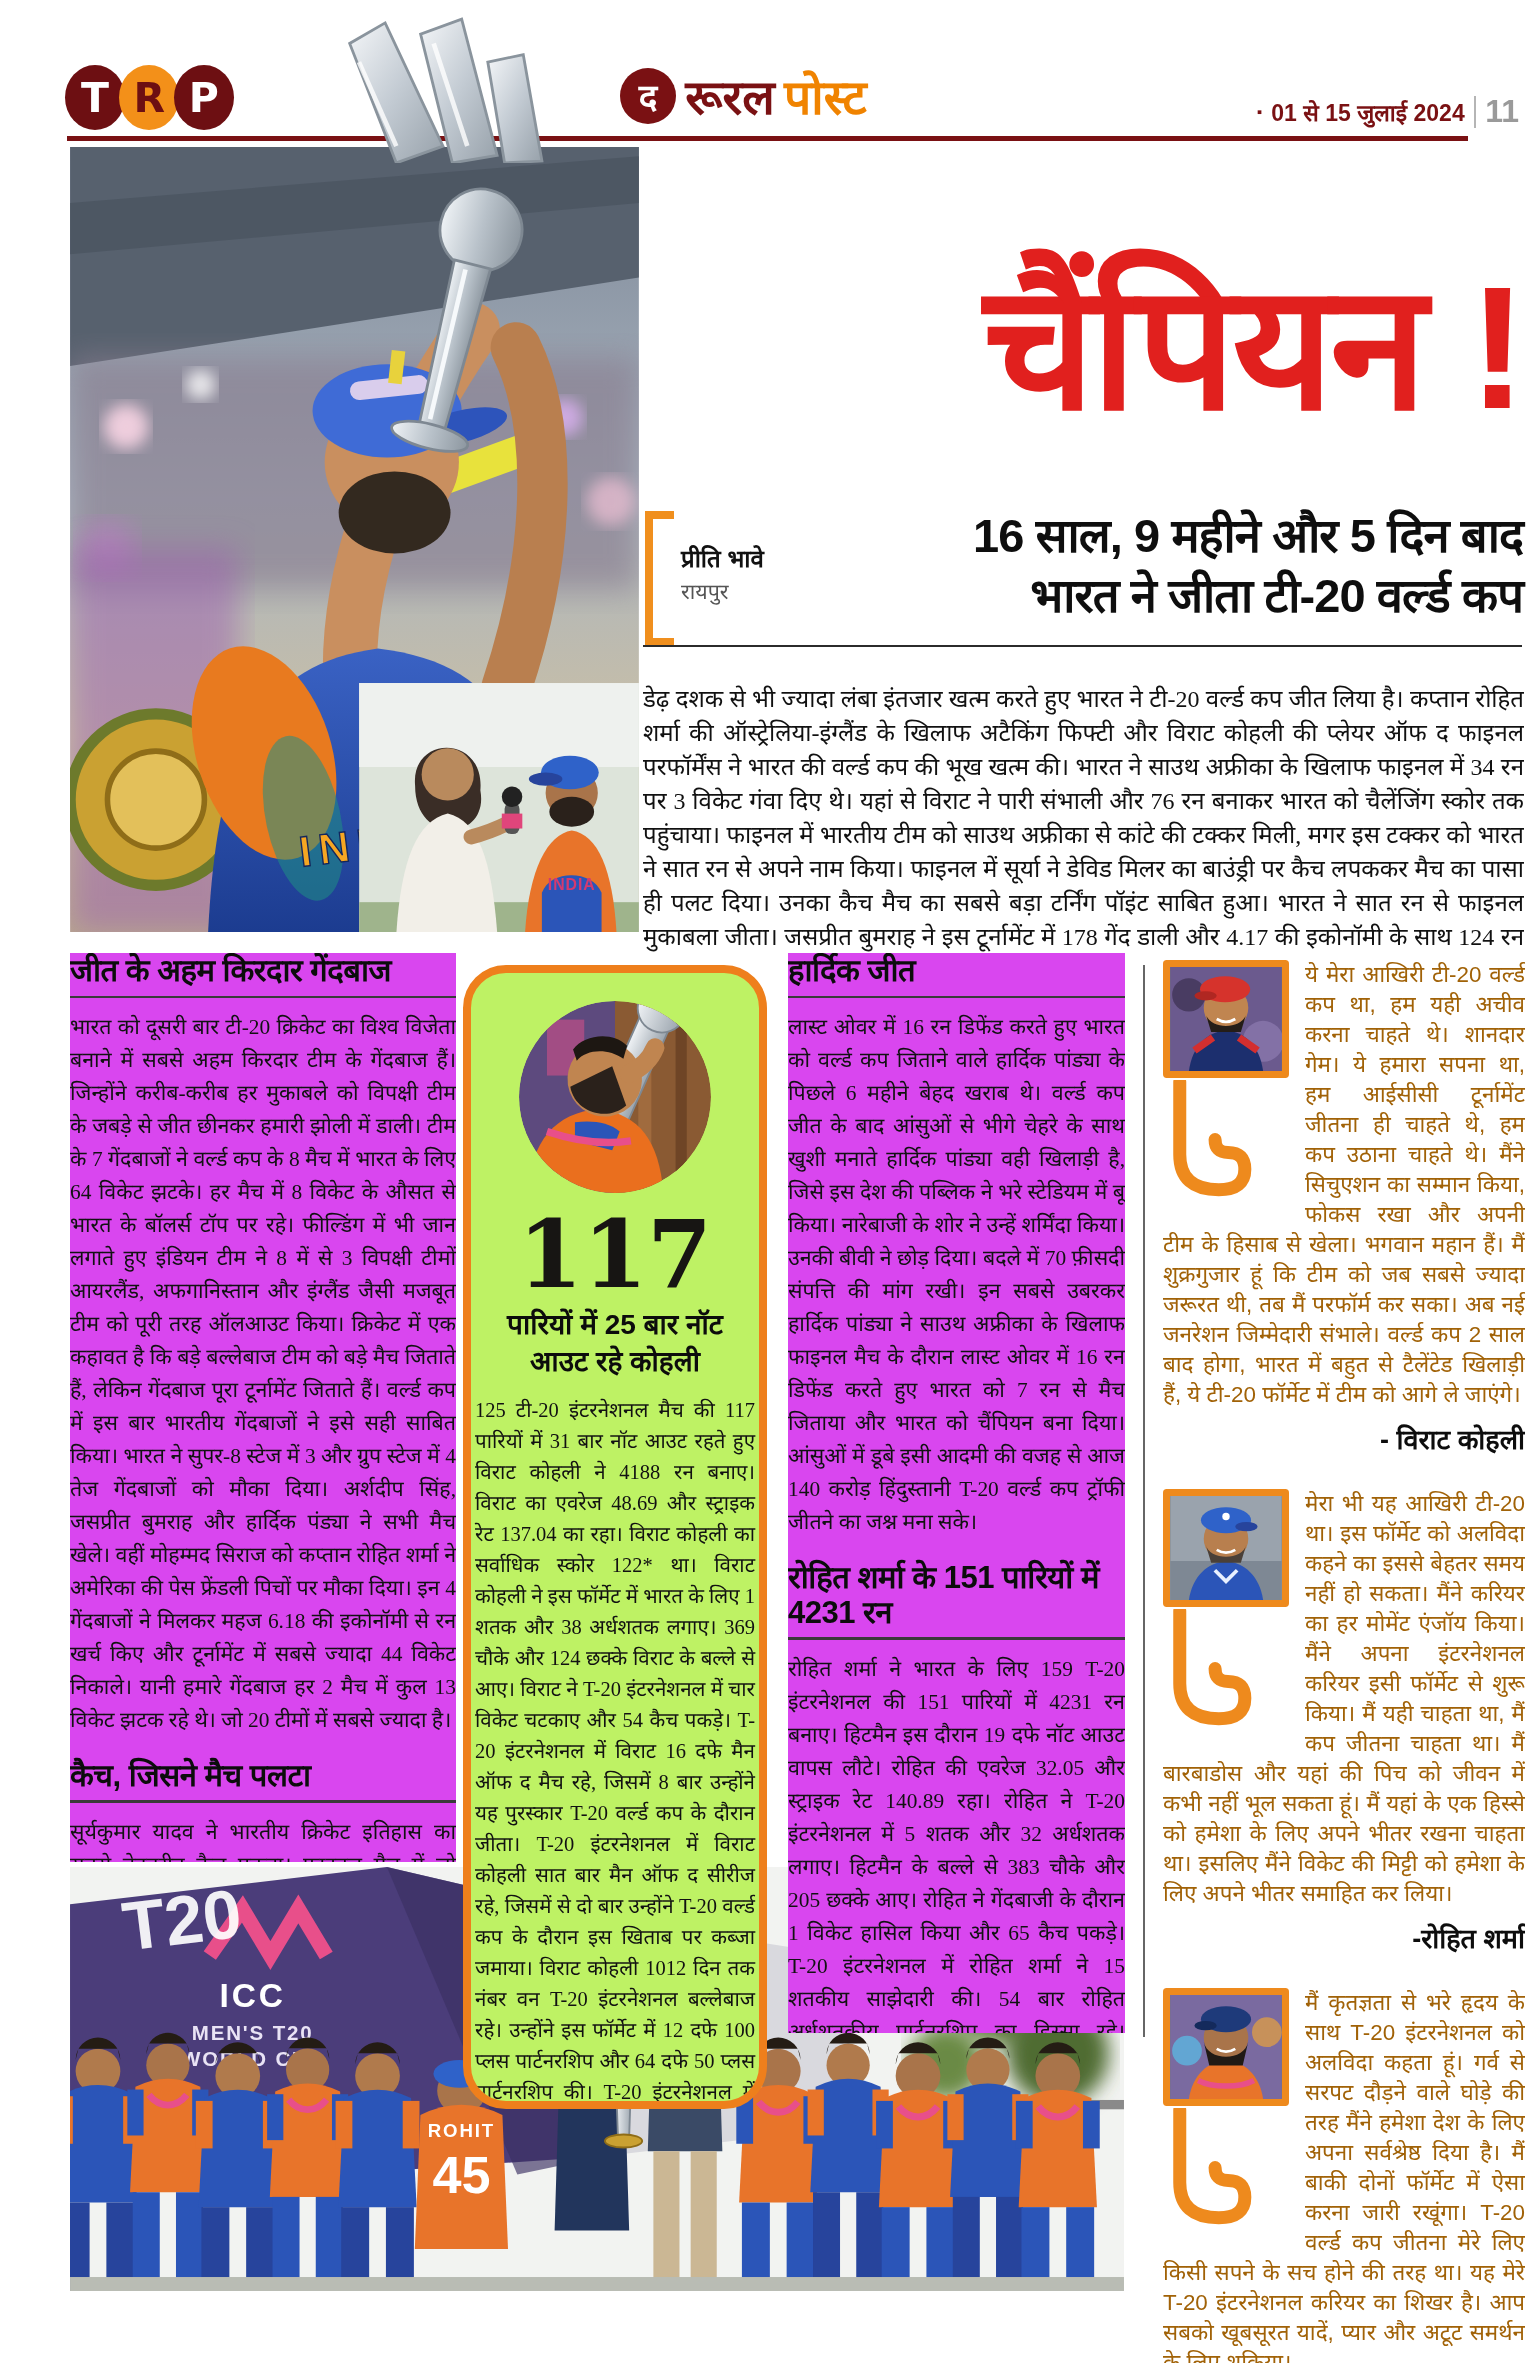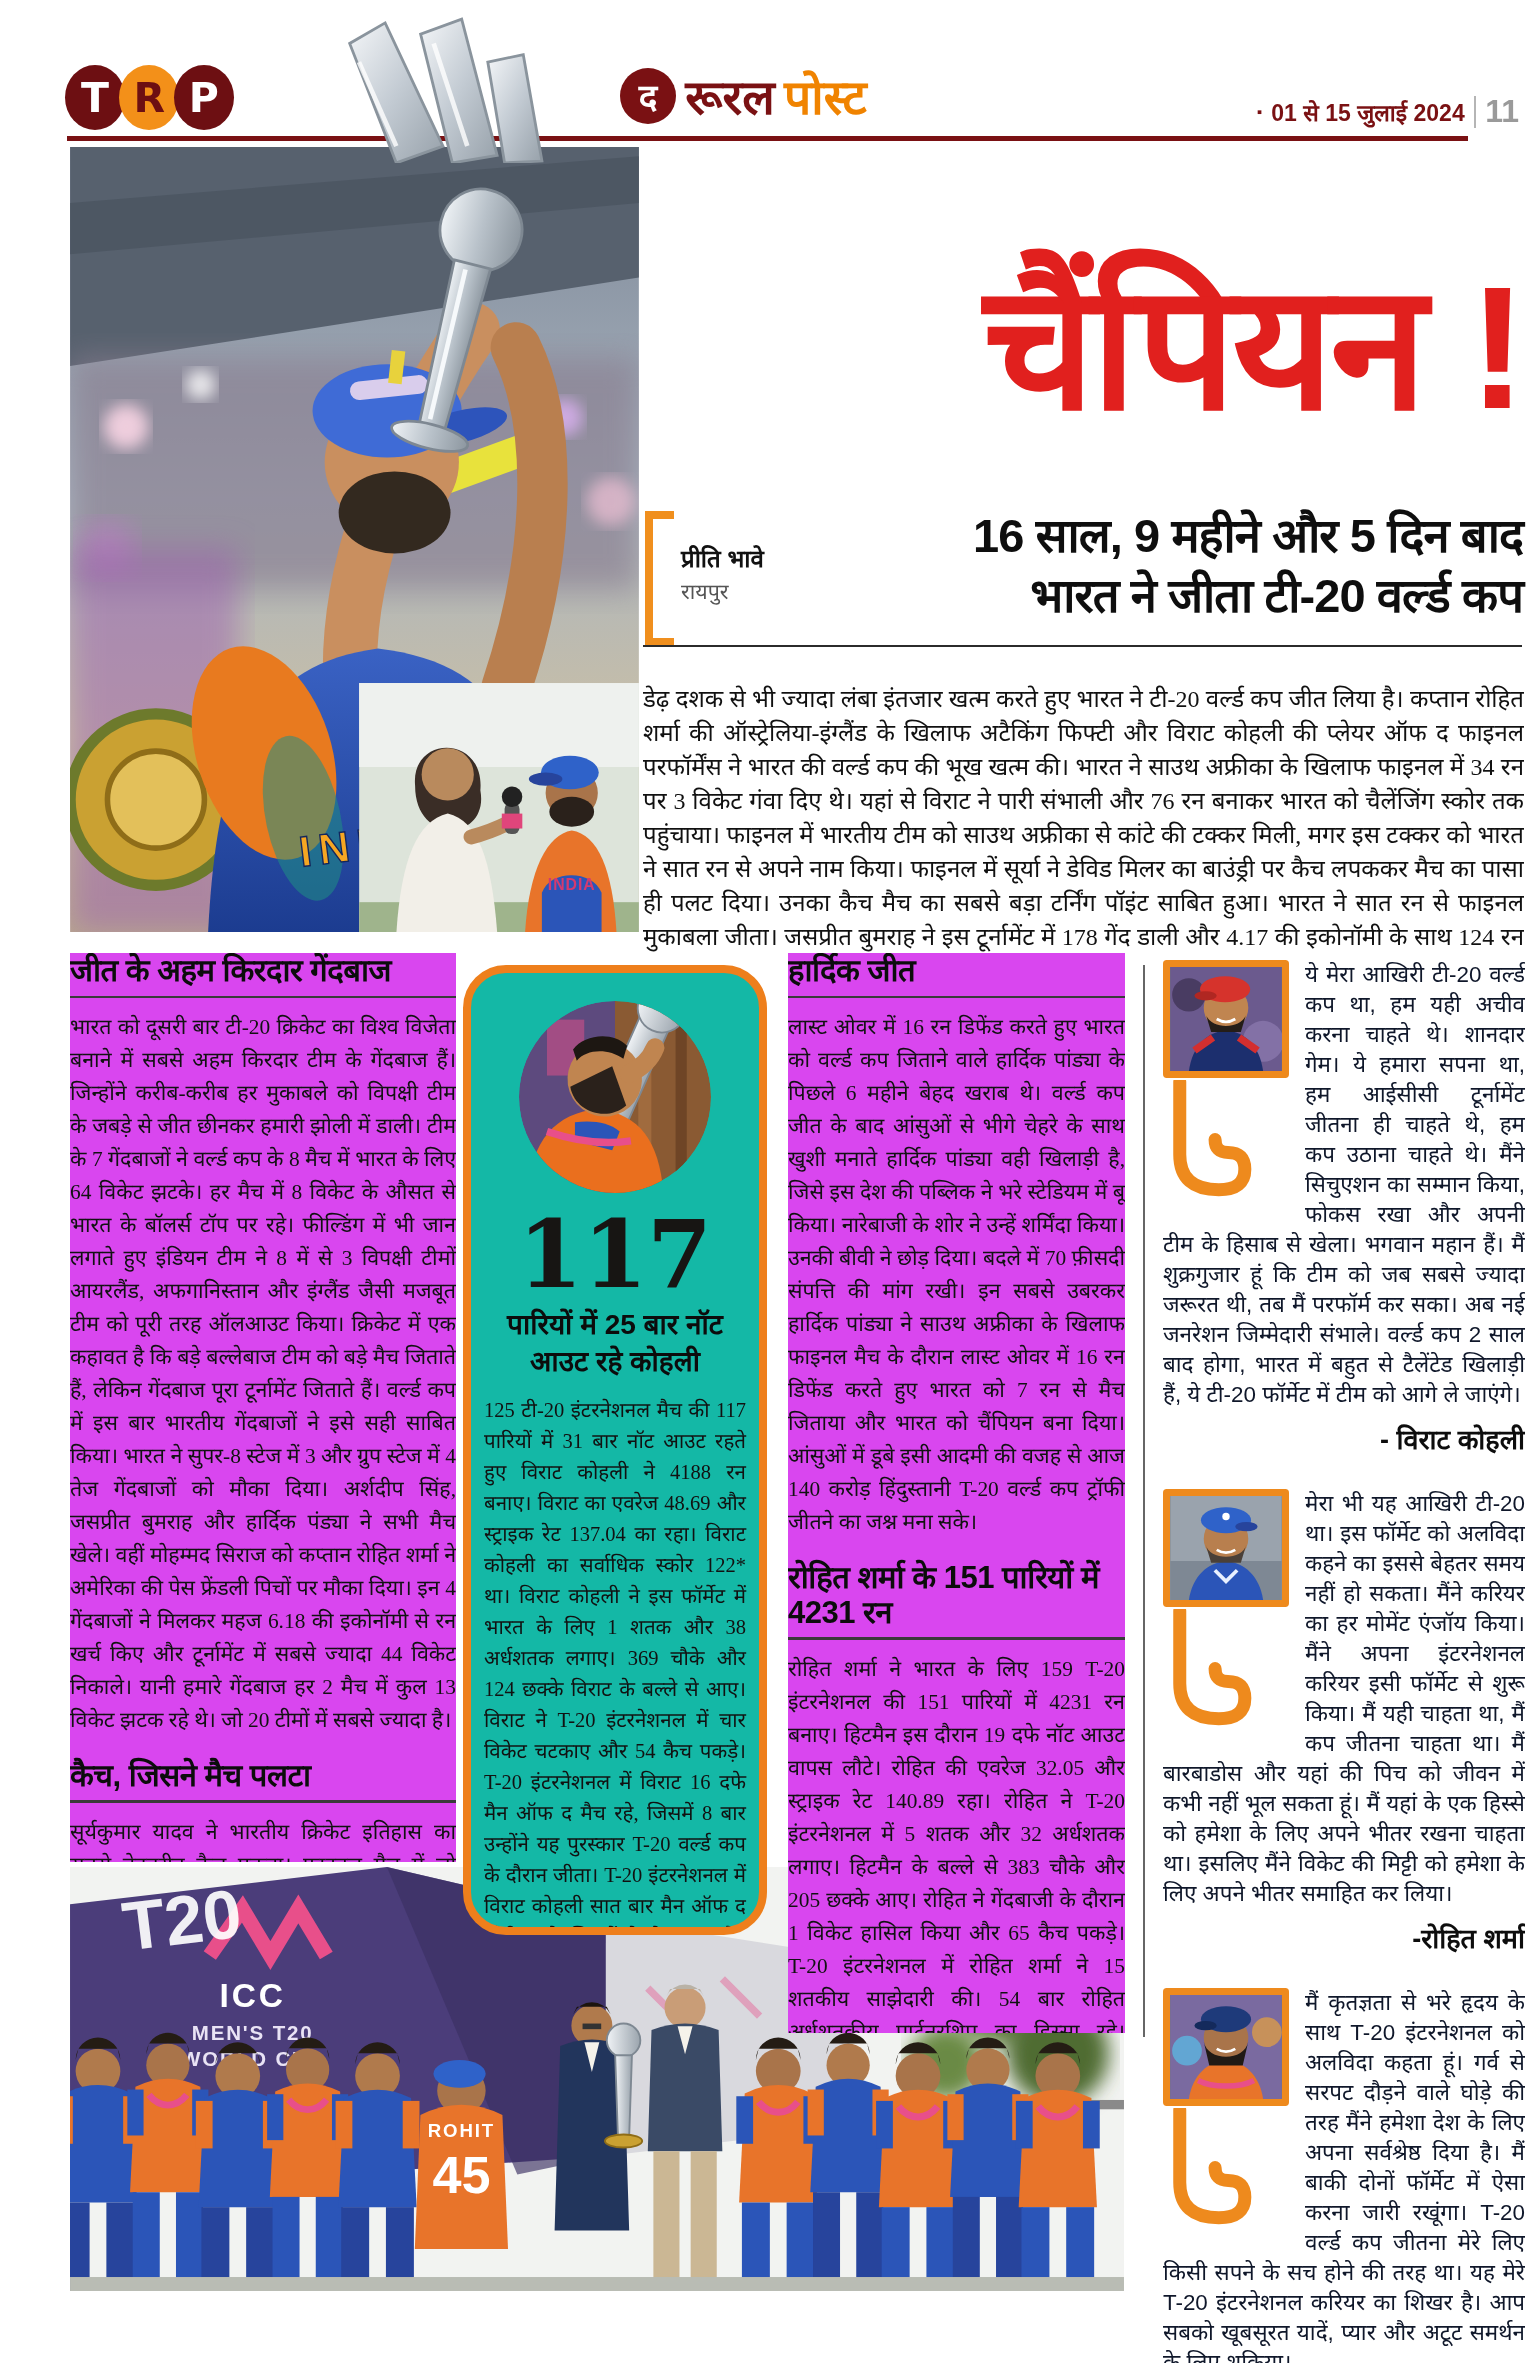--- a/index.html
+++ b/index.html
@@ -43,41 +43,41 @@
   
   .news-col{position:absolute;overflow:hidden;background:#d946ef;}
   #col1{left:70px;top:953px;width:386px;height:909px;}
   #col3{left:788px;top:953px;width:337px;height:1080px;z-index:3;}
   .col-h{font-size:31px;font-weight:900;color:#0c0c0c;letter-spacing:-0.5px;line-height:35px;margin:0 0 7.5px 0;}
   .col-rule{height:2.8px;background:#3a3a3a;margin:0 0 13px 0;}
   .col-body{font-family:"Liberation Serif","DejaVu Serif",serif;font-size:21.4px;line-height:33px;
       text-align:justify;color:#111;margin:0;}
   .col-gap{height:20.5px;}
   
-  #statbox{position:absolute;left:463px;top:965px;width:304px;height:970px;box-sizing:border-box;
-      border:8.4px solid #ee7f1c;border-radius:43px;background:#14b8a6;z-index:4;
-      padding:28px 13px;text-align:center;overflow:hidden;}
+  #statbox{position:absolute;left:463px;top:965px;width:304px;height:1144px;box-sizing:border-box;
+      border:8.4px solid #ee7f1c;border-radius:43px;background:#bef264;z-index:4;
+      padding:28px 4px;text-align:center;overflow:hidden;}
   #statbox .circle-photo{width:192px;height:192px;border-radius:50%;overflow:hidden;margin:0 auto;}
   #statbox .big-num{font-family:"DejaVu Serif",serif;font-size:93px;font-weight:700;color:#171513;
       line-height:1.05;margin-top:13px;}
   #statbox .caption{font-size:28px;font-weight:900;line-height:37px;color:#0c0c0c;margin-top:1.9px;}
   #statbox .sb-body{font-family:"Liberation Serif","DejaVu Serif",serif;font-size:20.5px;line-height:31px;
       text-align:justify;color:#111;margin-top:15px;}
   #v-divider{position:absolute;left:1143px;top:965px;width:1.9px;height:1072px;background:#666;z-index:2;}
   
   #main-photo{position:absolute;left:70px;top:147px;width:569px;height:785px;overflow:hidden;}
   #trophy-top{position:absolute;left:331px;top:5.6px;width:224px;height:157px;z-index:6;}
   #bottom-photo{position:absolute;left:70px;top:1867px;width:1054px;height:424px;overflow:hidden;z-index:1;}
   
   #quotes-col{position:absolute;left:1163px;top:960px;width:362px;height:1403px;overflow:hidden;z-index:3;}
   .quote{margin-bottom:32px;overflow:hidden;}
   .qmedia{float:left;width:129px;margin-right:13px;}
   .qphoto{width:112px;height:104px;border:7.5px solid #ee8a1d;border-radius:3.7px;overflow:hidden;background:#777;}
   .qtail{margin-top:1.9px;}
-  .qtext{font-size:22.4px;line-height:30px;color:#0f172a;text-align:justify;margin:0;font-weight:500;}
+  .qtext{font-size:22.4px;line-height:30px;color:#a16207;text-align:justify;margin:0;font-weight:500;}
   .qattr{text-align:right;font-weight:900;font-size:27px;color:#0d0d0d;margin-top:10px;}
 </style>
 </head>
 <body>
 
 <div id="page">
 
   <div id="trp-logo">
     <div class="trp-circle trp-c1">T</div>
     <div class="trp-circle trp-c2">R</div>

